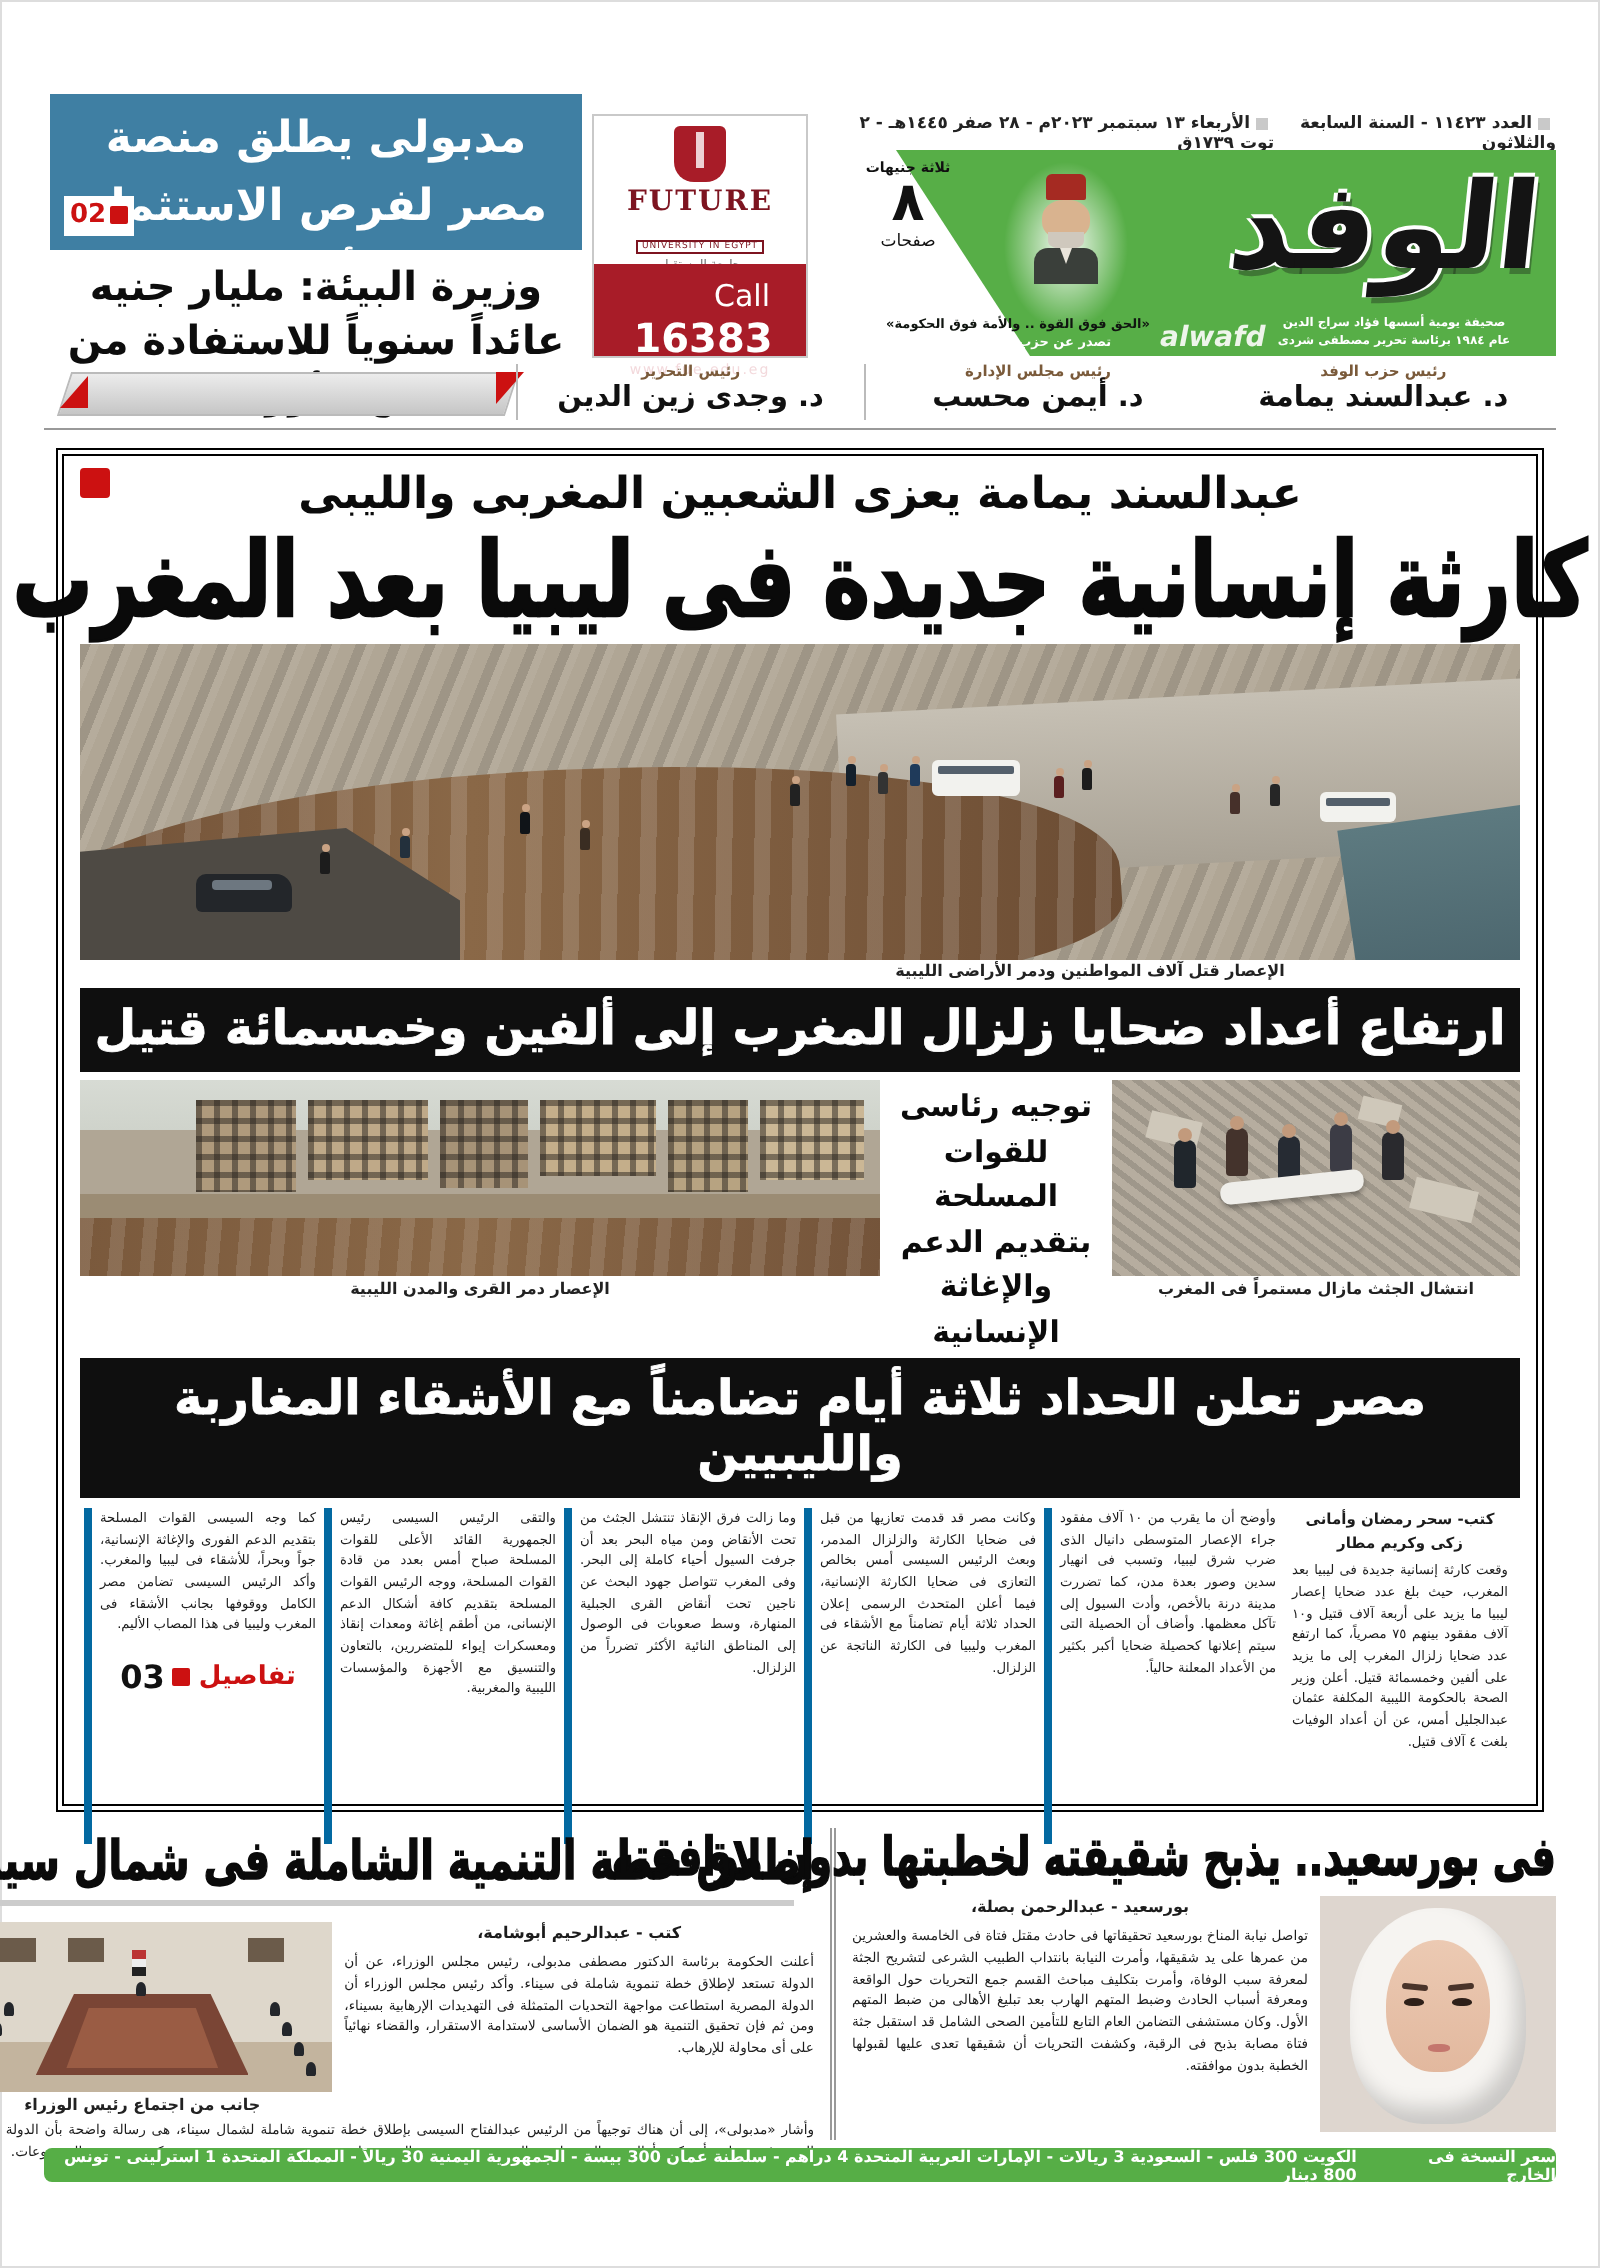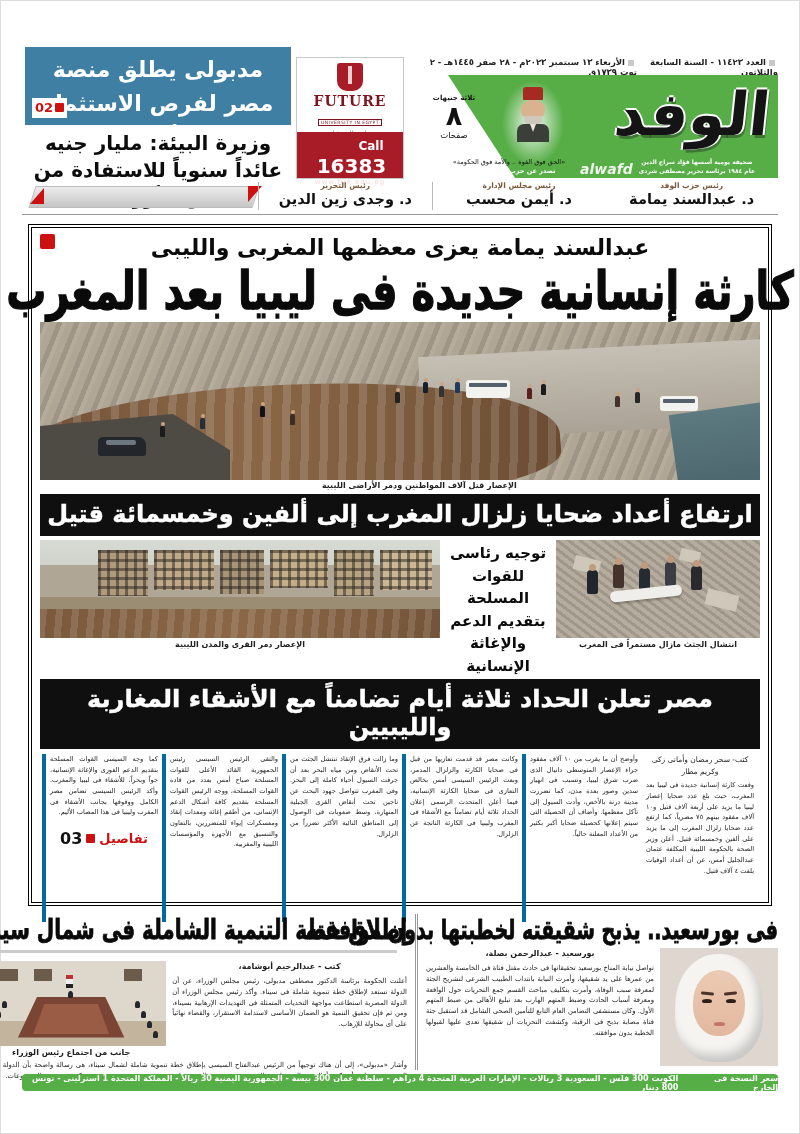--- a/index.html
+++ b/index.html
@@ -22,44 +22,44 @@
   
   .ad{position:absolute;right:396px;top:57px;width:108px;height:122px;border:1px solid #c9c9c9;
       background:#fff;box-sizing:border-box;text-align:center;direction:ltr;}
   .ad-shield{width:26px;height:28px;background:#a81c28;margin:5px auto 2px;border-radius:3px 3px 10px 10px;
              position:relative;}
   .ad-shield::after{content:"";position:absolute;left:11px;top:3px;width:4px;height:18px;background:#fff;opacity:.8;}
   .ad-brand{color:#7d1420;font-weight:bold;font-size:14px;letter-spacing:1px;font-family:"DejaVu Serif",serif;}
   .ad-sub{color:#7d1420;font-size:4.5px;border:1px solid #7d1420;display:inline-block;padding:0 2px;letter-spacing:.5px;}
   .ad-ar{color:#666;font-size:6px;margin-top:1px;}
   .ad-red{position:absolute;left:0;right:0;bottom:0;height:46px;background:#a81c28;color:#fff;}
-  .ad-call{font-size:12px;font-weight:bold;display:inline-block;margin-top:7px;padding-left:42px;}
+  .ad-call{font-size:15px;font-weight:normal;display:inline-block;margin-top:7px;padding-left:42px;}
   .ad-phone{font-size:20px;font-weight:bold;display:inline-block;margin-left:3px;}
   .ad-site{font-size:7px;letter-spacing:1px;color:#f3d9dc;}
   
   .issue-row{position:absolute;right:22px;top:57px;width:358px;display:flex;justify-content:space-between;
              align-items:center;font-size:8.5px;color:#222;font-weight:bold;border-bottom:1px dotted #aaa;
              padding-bottom:3px;}
   .gsq{display:inline-block;width:6px;height:6px;background:#c9c9c9;margin:0 3px;vertical-align:middle;}
   .mast{position:absolute;right:22px;top:75px;width:358px;height:103px;background:#57ae47;overflow:hidden;}
   .mast-wedge{position:absolute;left:0;top:0;width:100px;height:103px;background:#fff;
               clip-path:polygon(0 0,28px 0,95px 103px,0 103px);}
-  .price-box{position:absolute;left:2px;top:19px;width:64px;text-align:center;color:#111;}
+  .price-box{position:absolute;left:2px;top:5px;width:64px;text-align:center;color:#111;}
   .price-l{font-size:7px;font-weight:bold;}
   .price-n{font-size:27px;font-weight:bold;line-height:1.05;}
   .price-w{font-size:8.5px;font-weight:normal;}
   .logo-ar{position:absolute;right:8px;top:-6px;font-size:60px;font-weight:bold;color:#141414;
            transform:skewX(-6deg);line-height:1.5;
            text-shadow:2px 0 #fff,-2px 0 #fff,0 -2px #fff,3px 3px 0 rgba(20,20,20,.35);}
   .logo-latin{position:absolute;left:160px;bottom:1px;color:#eef5ea;font-style:italic;font-weight:bold;
               font-size:14px;direction:ltr;}
   .founder{position:absolute;right:6px;bottom:3px;width:150px;color:#fff;font-size:6px;line-height:1.4;
            text-align:center;font-weight:bold;}
   .slogan{position:absolute;left:14px;bottom:2px;width:150px;text-align:center;line-height:1.4;}
-  .slogan-1{font-size:6.5px;font-weight:normal;color:#101510;margin-top:27px;}
+  .slogan-1{font-size:6.5px;font-weight:bold;color:#101510;margin-top:27px;}
   .slogan-2{font-size:6.5px;font-weight:bold;color:#fff;}
   .portrait{position:absolute;left:88px;top:12px;width:50px;height:72px;display:flex;flex-direction:column;
             align-items:center;}
   .portrait::before{content:"";position:absolute;inset:-6px;background:radial-gradient(closest-side,rgba(255,255,255,.95),rgba(255,255,255,0));}
   .fez{width:20px;height:13px;background:#a52a22;border-radius:3px 3px 1px 1px;position:relative;z-index:1;}
   .pface{width:24px;height:20px;background:#d9b38f;border-radius:45%;position:relative;z-index:1;}
   .beard{width:18px;height:9px;background:#cfc8bd;border-radius:0 0 50% 50%;margin-top:-4px;position:relative;z-index:1;}
   .suit{width:32px;height:18px;background:#3a3f3a;border-radius:7px 7px 0 0;margin-top:-1px;position:relative;z-index:1;}
   .suit::after{content:"";position:absolute;left:13px;top:0;width:6px;height:8px;background:#e9e4da;
                clip-path:polygon(0 0,100% 0,50% 100%);}
@@ -77,33 +77,33 @@
   .kicker{margin-top:7px;text-align:center;font-size:22px;font-weight:bold;color:#0b0b0b;}
   .headline-wrap{height:62px;display:flex;align-items:center;justify-content:center;overflow:visible;}
   .headline{font-size:40px;font-weight:bold;color:#0a0a0a;transform:scaleY(1.3);white-space:nowrap;
             -webkit-text-stroke:1px #0a0a0a;letter-spacing:-1px;}
   .subhead{text-align:center;font-size:25px;font-weight:bold;color:#0a0a0a;-webkit-text-stroke:.5px #0a0a0a;
            margin:3px 0 5px;}
   .photo{position:relative;overflow:hidden;background:#b0a695;}
   .photo1{margin:0 8px;height:158px;}
   .texture{position:absolute;inset:0;background:repeating-linear-gradient(112deg,rgba(0,0,0,.10) 0 5px,rgba(255,255,255,.07) 5px 9px,transparent 9px 16px);}
   .cap{font-size:8px;font-weight:bold;color:#222;}
-  .cap1{text-align:left;padding-left:290px;height:12px;line-height:12px;}
+  .cap1{text-align:center;padding-left:290px;height:12px;line-height:12px;}
   .banner{margin:2px 8px;background:#0f0f0f;color:#fff;text-align:center;font-weight:bold;
           font-size:24px;padding:6px 0 8px;-webkit-text-stroke:.4px #fff;}
   .midrow{margin:4px 8px 0;display:flex;direction:rtl;gap:6px;}
   .midcol{display:flex;flex-direction:column;}
   .midphoto{height:98px;}
   .midcap{text-align:center;height:13px;line-height:13px;}
   .sidenote{width:104px;flex:none;text-align:center;font-size:15px;font-weight:bold;line-height:1.5;
             padding-top:2px;color:#0b0b0b;}
   .bodycols{margin:5px 10px 0;display:flex;direction:rtl;height:168px;overflow:hidden;}
   .bcol{flex:1;padding:0 4px;font-size:6.6px;line-height:1.62;text-align:justify;color:#1c1c1c;overflow:hidden;}
   .bcol+.bcol{border-left:4px solid #0369a1;}
-  .byline{font-size:7.5px;font-weight:normal;text-align:center;margin-bottom:2px;}
+  .byline{font-size:7.5px;font-weight:bold;text-align:center;margin-bottom:2px;}
   .details{display:flex;align-items:center;justify-content:center;gap:4px;margin-top:8px;}
   .details-label{color:#c11;font-weight:bold;font-size:13px;}
   .details-page{color:#111;font-weight:bold;font-size:16px;direction:ltr;}
   
   .fig{position:absolute;width:5px;height:11px;border-radius:2px 2px 1px 1px;background:#222;}
   .fig::after{content:"";position:absolute;top:-4px;left:.5px;width:4px;height:4px;border-radius:50%;background:#caa384;}
   .fig2{position:absolute;width:11px;height:24px;border-radius:4px 4px 2px 2px;background:#2a2a2e;}
   .fig2::after{content:"";position:absolute;top:-6px;left:2px;width:7px;height:7px;border-radius:50%;background:#c29a7c;}
   .dot{position:absolute;width:5px;height:7px;border-radius:50% 50% 20% 20%;background:#23262b;}
   
@@ -254,21 +254,21 @@
     </div>
     <div class="off-cell">
       <div class="off-title">رئيس التحرير</div>
       <div class="off-name">د. وجدى زين الدين</div>
     </div>
   </div>
   <div class="off-rule"></div>
 
   <div class="frame">
     <div class="mini-logo"></div>
-    <div class="kicker">عبدالسند يمامة يعزى معظمها المغربى والليبى</div>
+    <div class="kicker">عبدالسند يمامة يعزى الشعبين المغربى والليبى</div>
     <div class="headline-wrap">
       <div class="headline">كارثة إنسانية جديدة فى ليبيا بعد المغرب</div>
     </div>
 
     <div class="photo photo1">
       <div class="texture"></div>
       <div class="road"></div>
       <div class="water"></div>
       <div class="mud">
           <div class="mud-streaks"></div>

